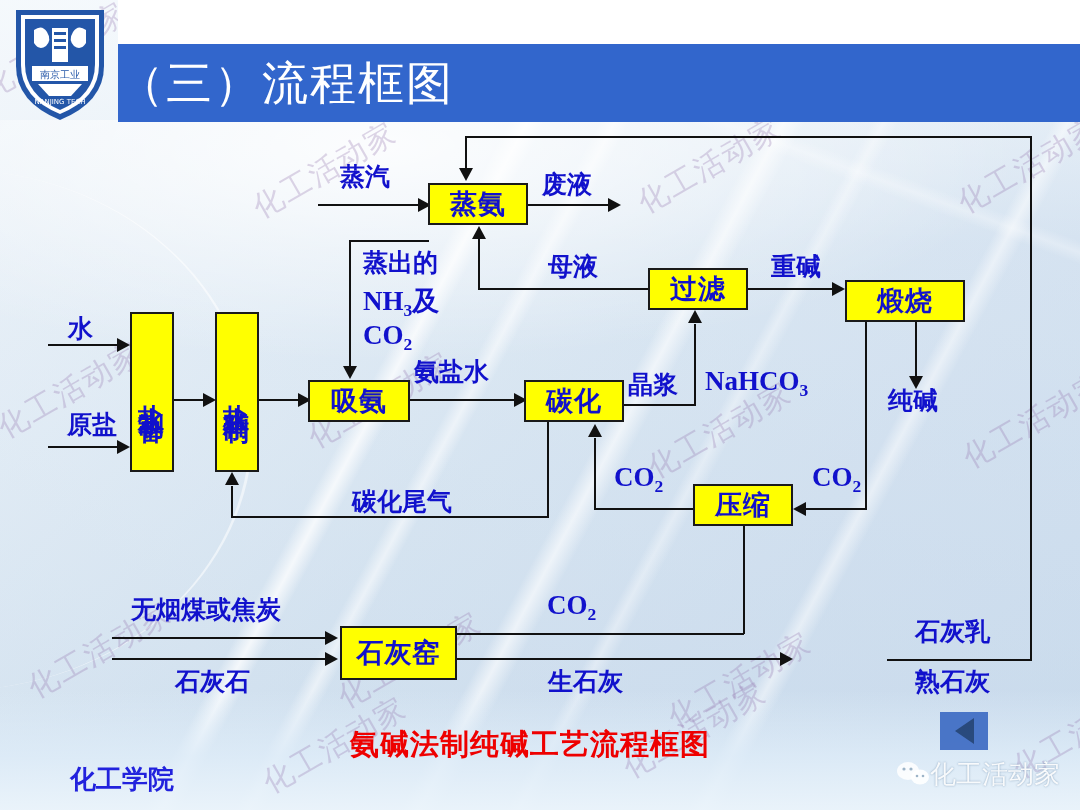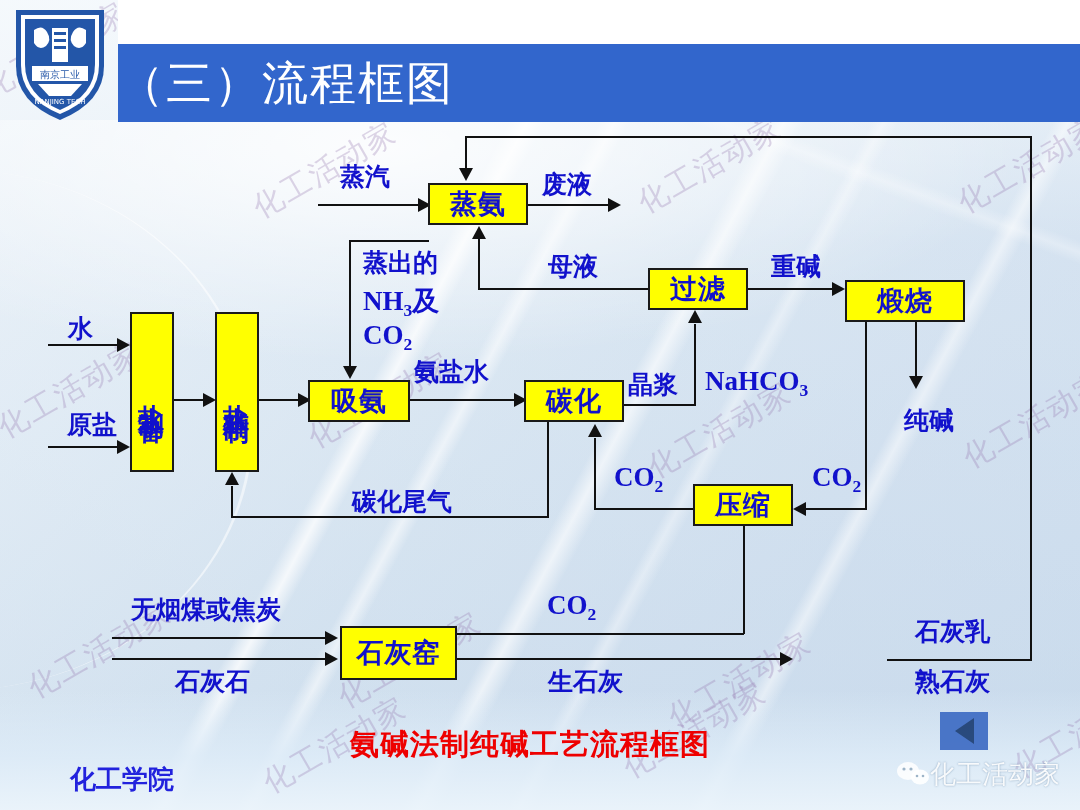--- a/index.html
+++ b/index.html
@@ -353,21 +353,21 @@
   <div class="lbl" style="left:548px; top:250px;">母液</div>
   <div class="lbl" style="left:771px; top:250px;">重碱</div>
 
   <div class="lbl" style="left:363px; top:246px;">蒸出的</div>
   <div class="lbl serif" style="left:363px; top:283px;">NH<sub>3</sub>及</div>
   <div class="lbl serif" style="left:363px; top:320px;">CO<sub>2</sub></div>
 
   <div class="lbl" style="left:414px; top:355px;">氨盐水</div>
   <div class="lbl" style="left:628px; top:368px;">晶浆</div>
   <div class="lbl serif" style="left:705px; top:366px;">NaHCO<sub>3</sub></div>
-  <div class="lbl" style="left:888px; top:404px;margin-left:16px;">纯碱</div>
+  <div class="lbl" style="left:888px; top:384px;">纯碱</div>
   <div class="lbl" style="left:352px; top:485px;">碳化尾气</div>
 
   <div class="lbl serif" style="left:614px; top:462px;">CO<sub>2</sub></div>
   <div class="lbl serif" style="left:812px; top:462px;">CO<sub>2</sub></div>
   <div class="lbl serif" style="left:547px; top:590px;">CO<sub>2</sub></div>
 
   <div class="lbl" style="left:131px; top:593px;">无烟煤或焦炭</div>
   <div class="lbl" style="left:175px; top:665px;">石灰石</div>
   <div class="lbl" style="left:548px; top:665px;">生石灰</div>
   <div class="lbl" style="left:915px; top:615px;">石灰乳</div>

